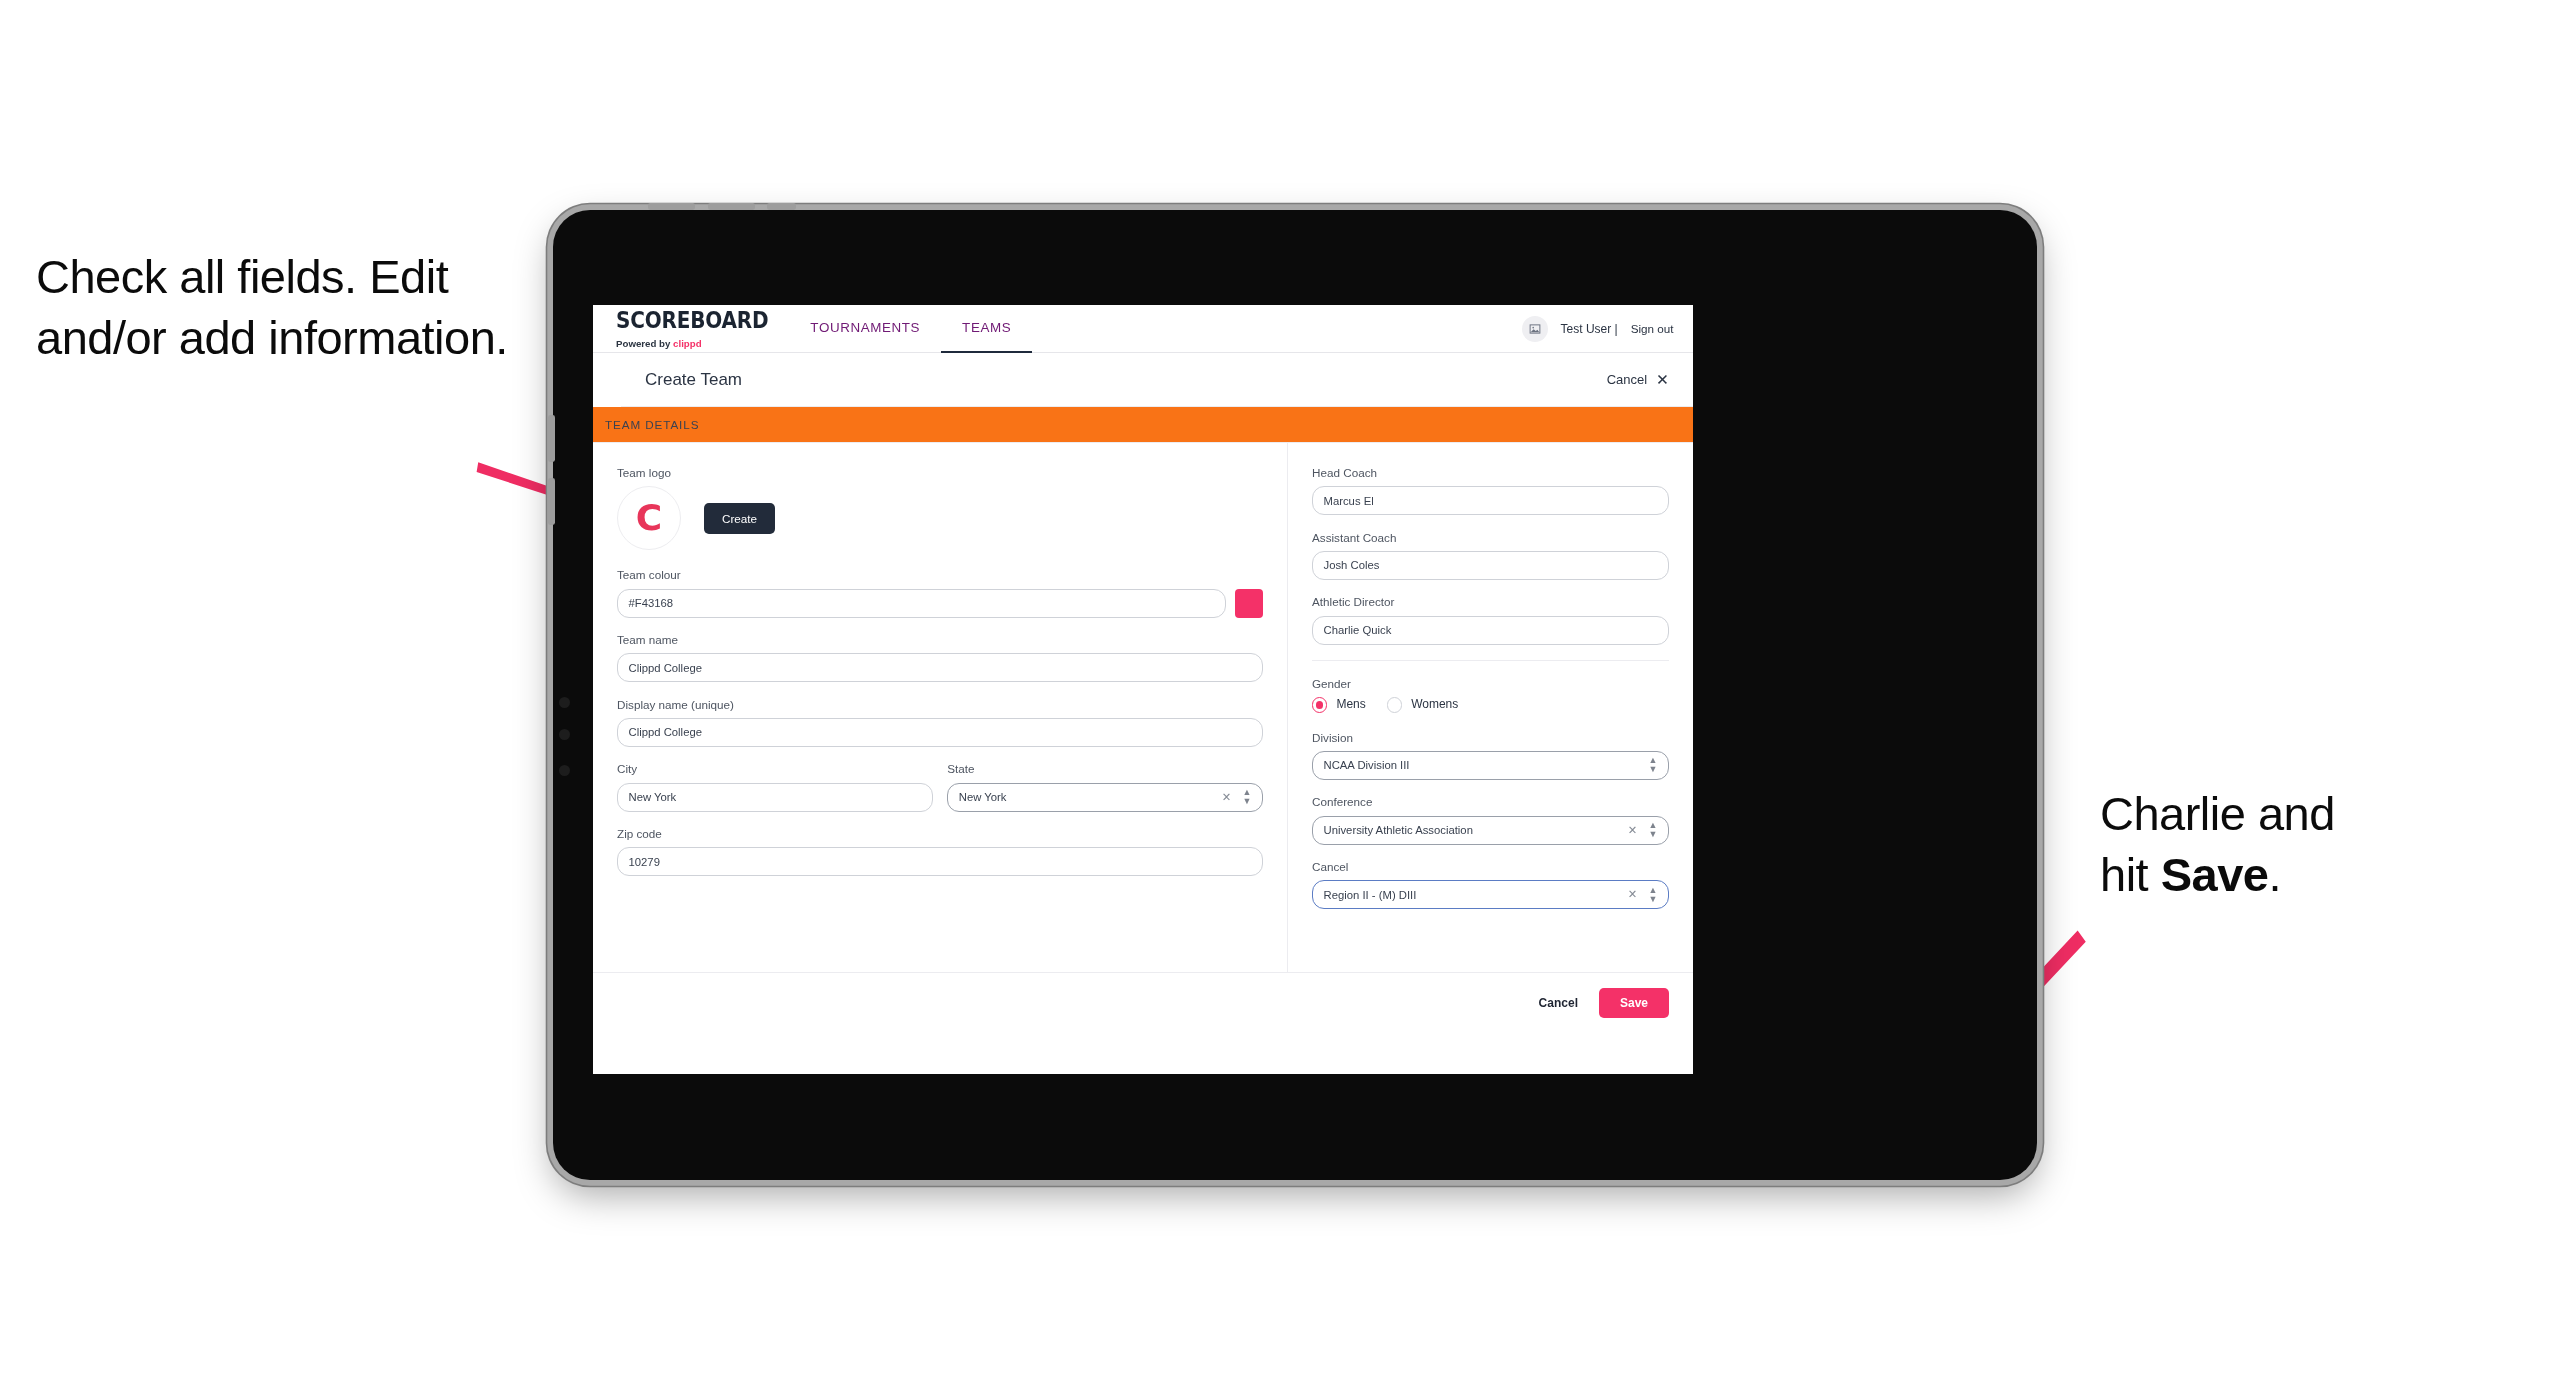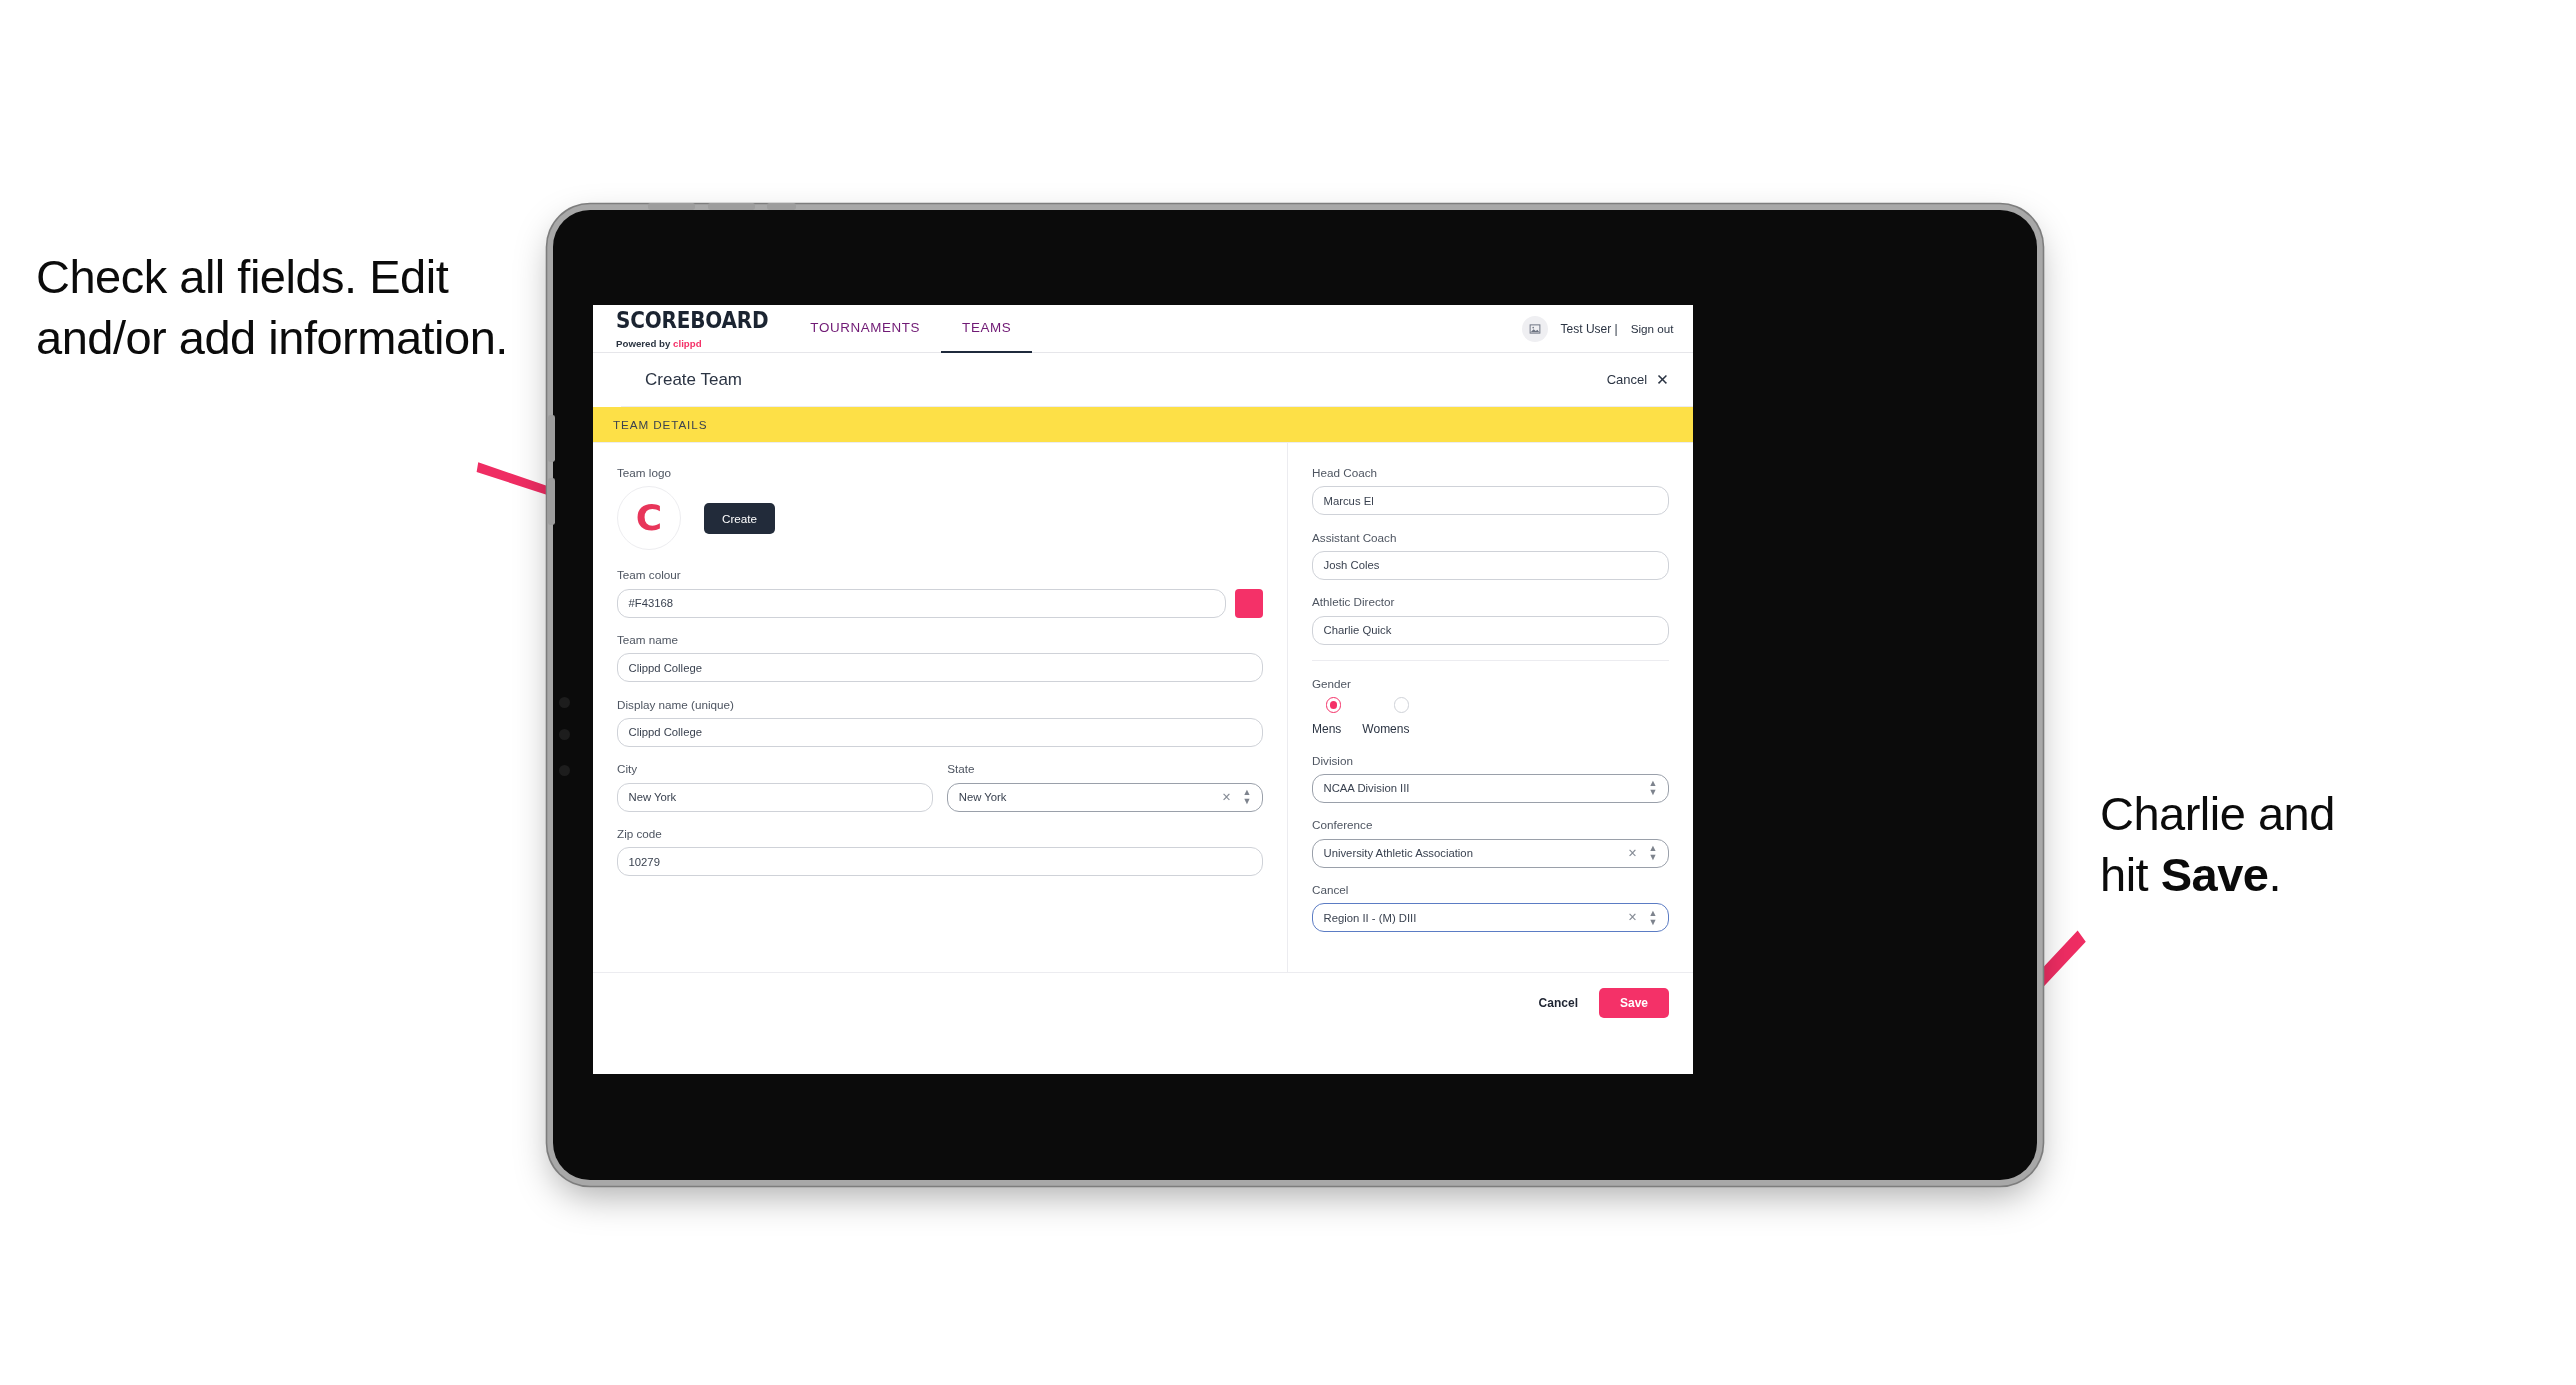--- a/index.html
+++ b/index.html
@@ -47,21 +47,21 @@
   .nav-user{font-size:12px;color:#2b3443;}
   .nav-signout{font-size:11.7px;color:#2b3443;cursor:pointer;}
 
   
   #pagehead{height:53px;display:flex;align-items:center;padding:0 24px;background:#fff;border-bottom:0.8px solid #ececf0;margin-left:28px;}
   #pagetitle{font-size:17px;color:#2b3443;}
   #cancel-x{margin-left:auto;display:flex;align-items:center;gap:9px;font-size:13px;color:#2b3443;cursor:pointer;}
   #cancel-x .x{font-size:15.4px;line-height:1;}
 
   
-  #sectionbar{height:35px;background:#fde047;border-bottom:0.8px solid #ececf0;display:flex;align-items:center;padding:0 20px;}
+  #sectionbar{height:35px;background:#f97316;border-bottom:0.8px solid #ececf0;display:flex;align-items:center;padding:0 12px;}
   #sectionbar span{font-size:11.7px;letter-spacing:0.9px;color:#3b4250;}
 
   
   #formbody{display:flex;height:529px;background:#fff;}
   #colL{width:695px;padding:23px 24px 0 24px;box-sizing:border-box;border-right:0.8px solid #ececf0;}
   #colR{flex:1;padding:23px 24px 0 24px;box-sizing:border-box;}
 
   .flabel{font-size:11.7px;color:#4e5561;margin-bottom:7.3px;}
   .field{margin-bottom:15.4px;}
   .inp{height:29px;border:0.8px solid #cfd2d8;border-radius:12px;background:#fff;display:flex;align-items:center;
@@ -83,21 +83,21 @@
   .colour-row .inp{flex:1;}
   .swatch{width:27.6px;height:29px;border-radius:4px;background:#f43168;cursor:pointer;}
 
   .two-col{display:flex;gap:14.6px;}
   .two-col > div{flex:1;}
 
   .hr{height:0.8px;background:#ececf0;margin:8px 0 16px 0;}
 
   
   .radios{display:flex;align-items:center;gap:21px;margin-top:1.6px;}
-  .radio{display:flex;align-items:flex-end;gap:9px;cursor:pointer;font-size:12px;color:#2b3443;flex-direction:column;}
+  .radio{display:flex;align-items:flex-start;gap:9px;cursor:pointer;font-size:12px;color:#2b3443;}
   .rdot{width:15.4px;height:15.4px;border-radius:50%;border:1.6px solid #cfd2d8;display:flex;align-items:center;justify-content:center;box-sizing:border-box;}
   .rdot.on{border-color:#f43168;}
   .rdot.on::after{content:"";width:7.3px;height:7.3px;border-radius:50%;background:#f43168;}
 
   
   #formfoot{height:59px;border-top:0.8px solid #ececf0;background:#fff;display:flex;align-items:center;justify-content:flex-end;gap:21px;padding-right:24px;}
   #btn-cancel{font-size:12px;font-weight:700;color:#1f2532;cursor:pointer;}
   #btn-save{background:#f43168;color:#fff;font-size:12px;font-weight:600;border-radius:4.9px;padding:8px 21px;cursor:pointer;}
 </style>
 </head>

